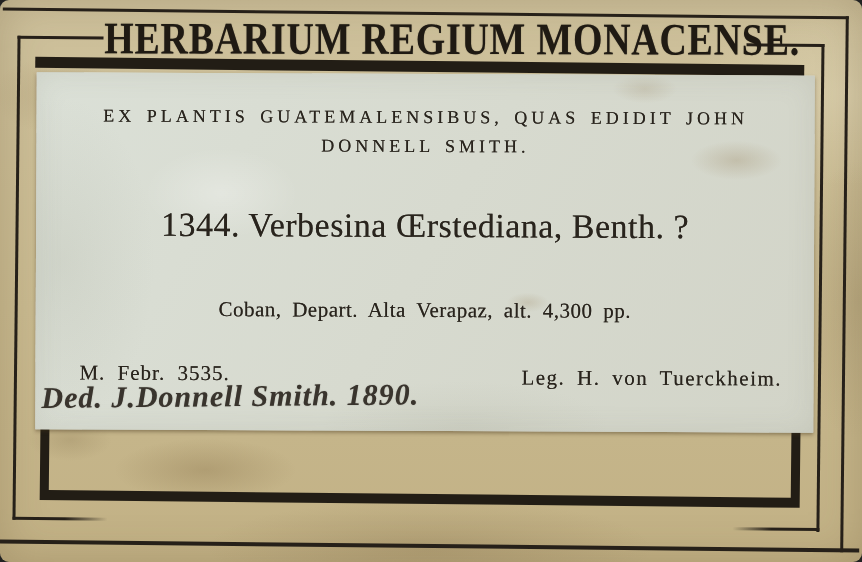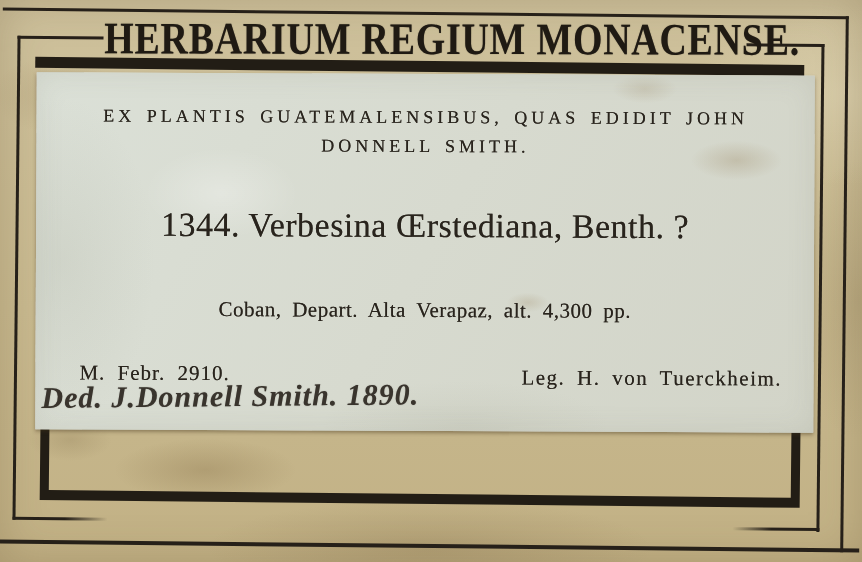--- a/index.html
+++ b/index.html
@@ -9,20 +9,21 @@
     background-color:var(--sheet-paper,#c8b991);
     background-image:
       radial-gradient(ellipse 130px 45px at 205px 470px, rgba(124,100,60,.28), transparent 70%),
       radial-gradient(ellipse 90px 55px at 55px 95px, rgba(120,98,60,.14), transparent 70%),
       radial-gradient(ellipse 220px 130px at 845px 95px, rgba(240,233,205,.30), transparent 70%),
       radial-gradient(ellipse 90px 200px at 858px 300px, rgba(110,90,55,.18), transparent 70%),
       radial-gradient(ellipse 320px 70px at 430px 548px, rgba(108,86,50,.20), transparent 70%),
       radial-gradient(ellipse 60px 30px at 70px 440px, rgba(110,90,55,.18), transparent 70%),
       linear-gradient(180deg,#cec19c 0%,#c8b98f 55%,#c2b185 100%);
     box-shadow: inset 0 0 45px rgba(92,72,40,.25);
+    border-radius: 9px;
   }
   .rule { position:absolute; background:var(--ink,#262019); }
   .frame-layer { position:absolute; inset:0; transform:rotate(.6deg); }
   .title-strip { position:absolute; left:38px; top:15px; width:786px; height:50px;
     text-align:center; transform:rotate(.12deg); }
   .title-strip span {
     display:inline-block; font-weight:700; font-size:45px; line-height:48px;
     letter-spacing:1px; color:#1f1a13; transform:scaleX(.84); transform-origin:center;
     text-shadow:0 0 1px rgba(31,26,19,.55);
     white-space:nowrap;
@@ -86,18 +87,18 @@
   </div>
 
   <div class="label-layer">
     <div class="lbl-text centered series" style="top:33px">EX PLANTIS GUATEMALENSIBUS, QUAS EDIDIT JOHN</div>
     <div class="lbl-text centered series" style="top:62px">DONNELL SMITH.</div>
 
     <div class="lbl-text centered species" style="top:133px">1344. Verbesina Œrstediana, Benth. ?</div>
 
     <div class="lbl-text centered locality" style="top:224px">Coban, Depart. Alta Verapaz, alt. 4,300 pp.</div>
 
-    <div class="lbl-text small-ln" style="left:44px; top:288px; word-spacing:6px; letter-spacing:1px;">M.  Febr.  2910.</div>
+    <div class="lbl-text small-ln" style="left:44px; top:288px; word-spacing:6px; letter-spacing:1px;">M.  Febr.  3535.</div>
     <div class="lbl-text small-ln" style="left:486px; top:291px; word-spacing:5px; letter-spacing:1.5px;">Leg. H. von Tuerckheim.</div>
 
     <div class="stamp">Ded. J.Donnell Smith. 1890.</div>
   </div>
 </div>
 
 </body></html>

